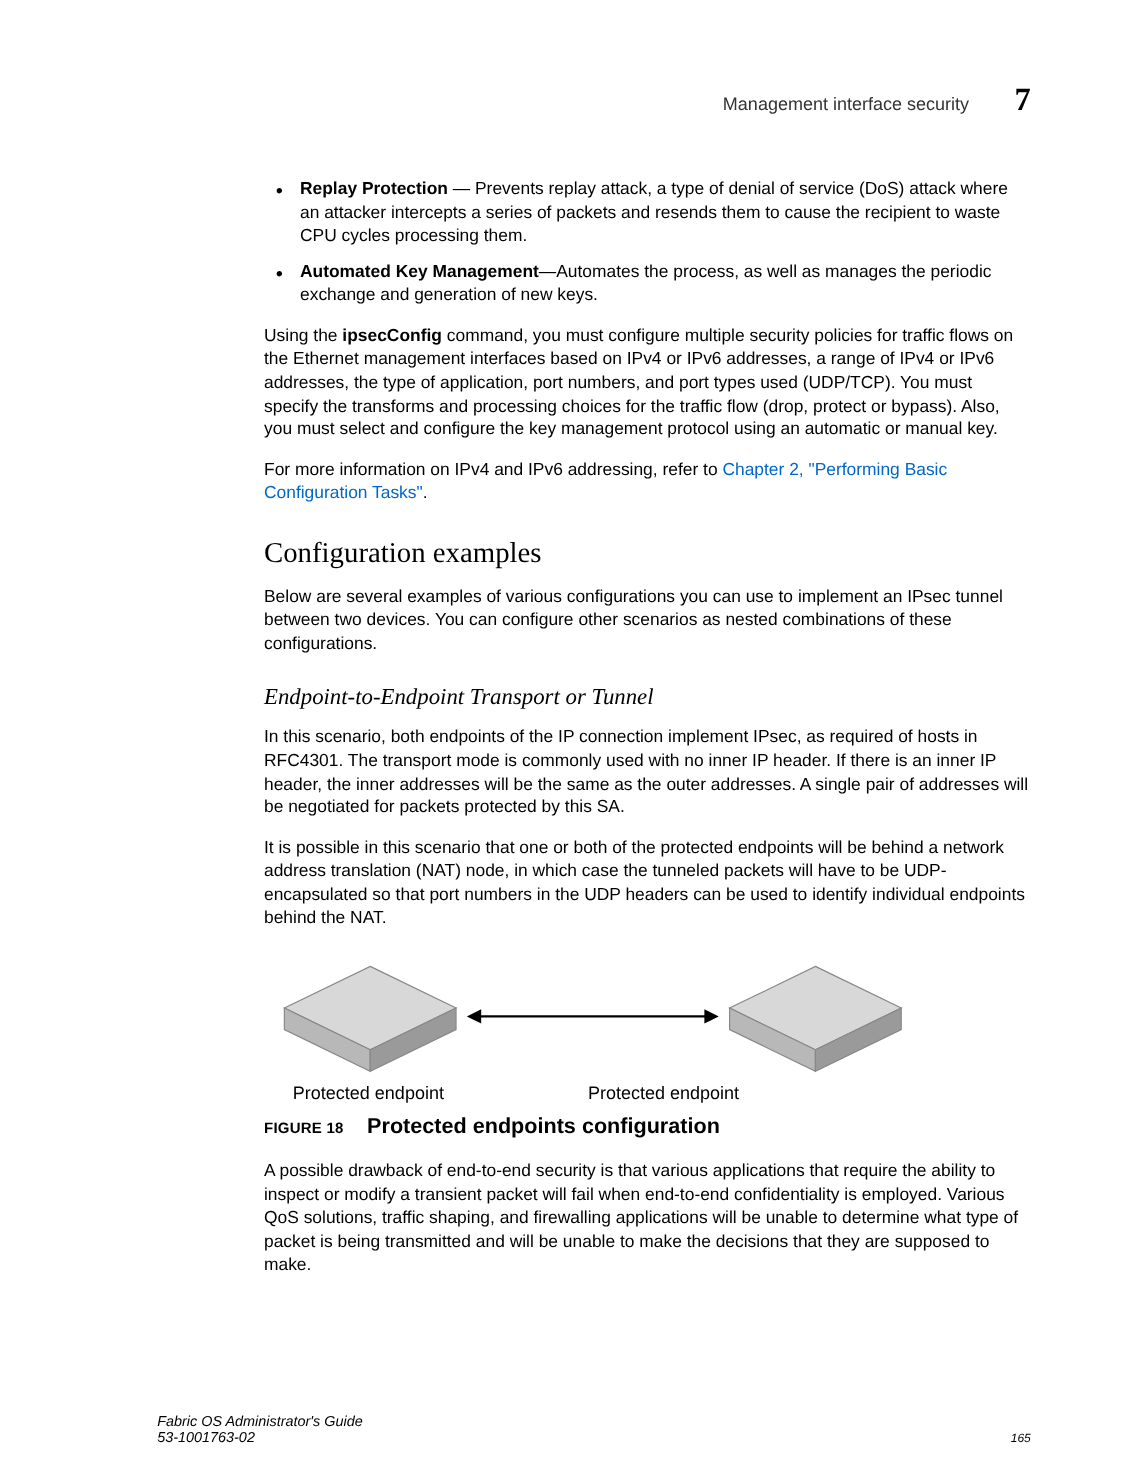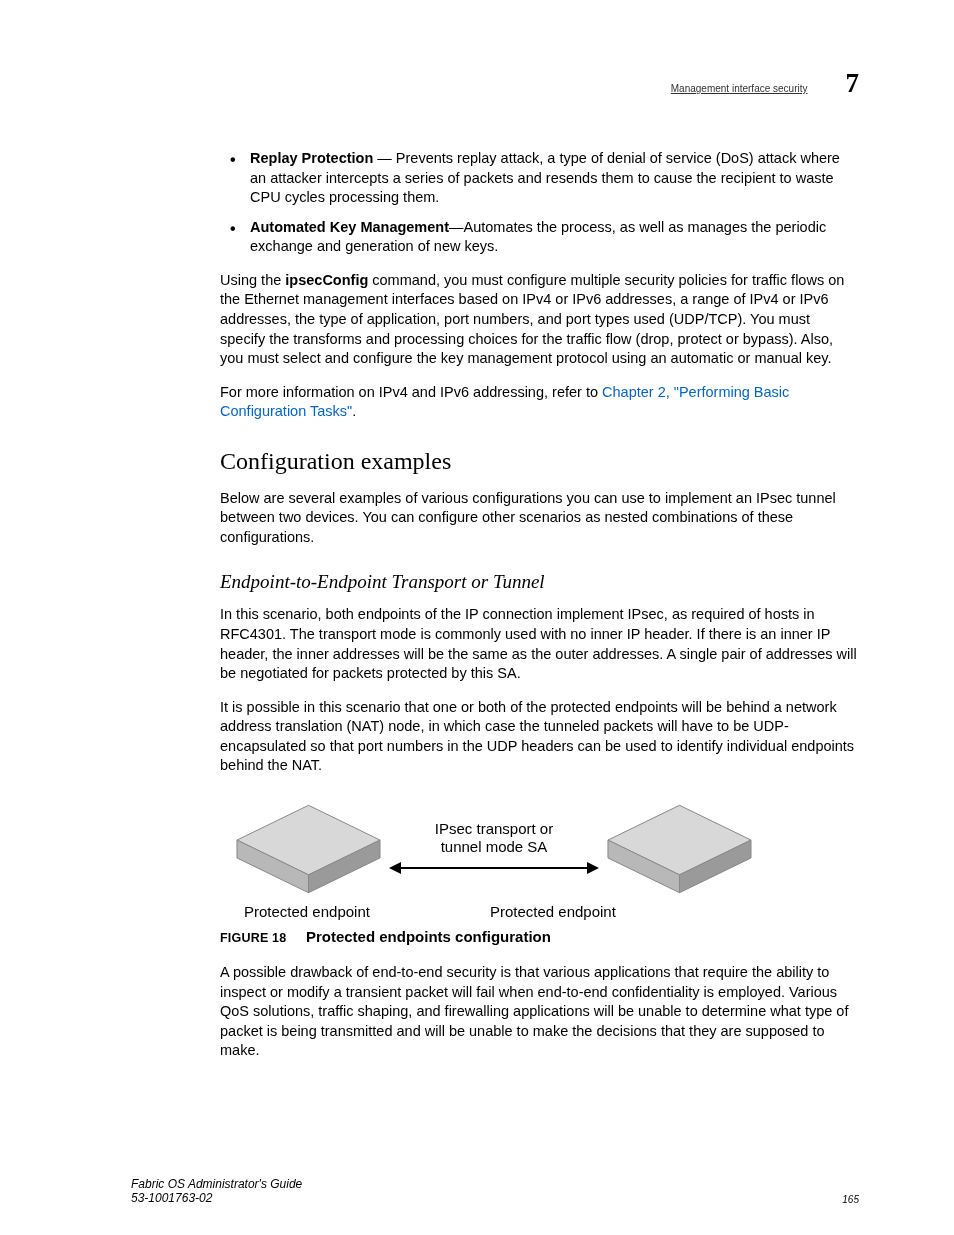--- a/index.html
+++ b/index.html
@@ -14,23 +14,22 @@
     }
     .header {
       display: flex;
       justify-content: flex-end;
       align-items: baseline;
       gap: 38px;
       margin-bottom: 50px;
       padding-right: 0;
     }
     .header-title {
-      font-size: 10px;
+      font-size: 15px;
       color: #333;
-      text-decoration: underline;
     }
     .chapter-num {
       font-family: Georgia, 'Times New Roman', serif;
       font-size: 27px;
       font-weight: bold;
     }
     .content {
       padding-left: 105px;
       padding-right: 0;
     }
@@ -94,21 +93,21 @@
     .fig-lbl {
       font-family: Arial, sans-serif;
       font-size: 15px;
     }
     .fig-caption {
       font-size: 12.5px;
       margin-top: 8px;
       margin-bottom: 18px;
     }
     .fig-caption .fignum { font-weight: bold; letter-spacing: 0.2px; }
-    .fig-caption .figtext { font-weight: bold; font-family: Arial, sans-serif; margin-left: 16px; font-size: 15px; }
+    .fig-caption .figtext { font-weight: bold; font-family: Arial, sans-serif; margin-left: 16px; font-size: 18px; }
     .arrow-block {
       flex: 1;
       text-align: center;
       padding: 0 6px;
     }
     .arrow-text {
       font-size: 15px;
       line-height: 1.25;
       margin-bottom: 4px;
     }
@@ -166,23 +165,20 @@
   <p class="para">It is possible in this scenario that one or both of the protected endpoints will be behind a network address translation (NAT) node, in which case the tunneled packets will have to be UDP-encapsulated so that port numbers in the UDP headers can be used to identify individual endpoints behind the NAT.</p>
 
   <div class="figure">
     <div class="fig-row">
       <svg class="box3d" width="150" height="95" viewBox="0 0 150 95">
         <polygon points="75,3 147,38 75,73 3,38" fill="#d8d8d8" stroke="#888" stroke-width="1"></polygon>
         <polygon points="3,38 75,73 75,91 3,56" fill="#b8b8b8" stroke="#888" stroke-width="1"></polygon>
         <polygon points="147,38 75,73 75,91 147,56" fill="#9a9a9a" stroke="#888" stroke-width="1"></polygon>
       </svg>
       <div class="arrow-block">
-        <div class="arrow-text">
-          <span>IPsec transport or</span><br><span>tunnel mode SA</span>
-        </div>
         <svg width="210" height="14" viewBox="0 0 210 14">
           <line x1="8" y1="7" x2="202" y2="7" stroke="#000" stroke-width="2"></line>
           <polygon points="0,7 12,1 12,13" fill="#000"></polygon>
           <polygon points="210,7 198,1 198,13" fill="#000"></polygon>
         </svg>
       </div>
       <svg class="box3d" width="150" height="95" viewBox="0 0 150 95">
         <polygon points="75,3 147,38 75,73 3,38" fill="#d8d8d8" stroke="#888" stroke-width="1"></polygon>
         <polygon points="3,38 75,73 75,91 3,56" fill="#b8b8b8" stroke="#888" stroke-width="1"></polygon>
         <polygon points="147,38 75,73 75,91 147,56" fill="#9a9a9a" stroke="#888" stroke-width="1"></polygon>

